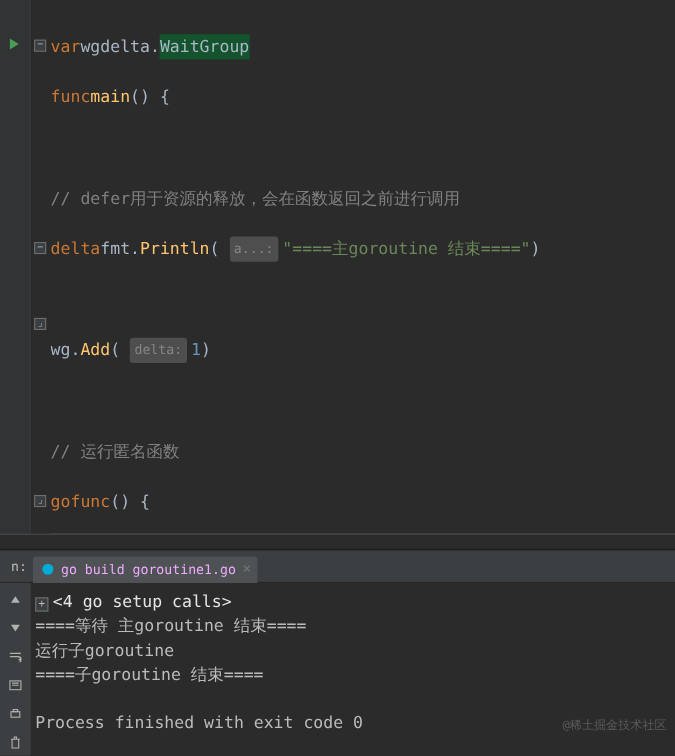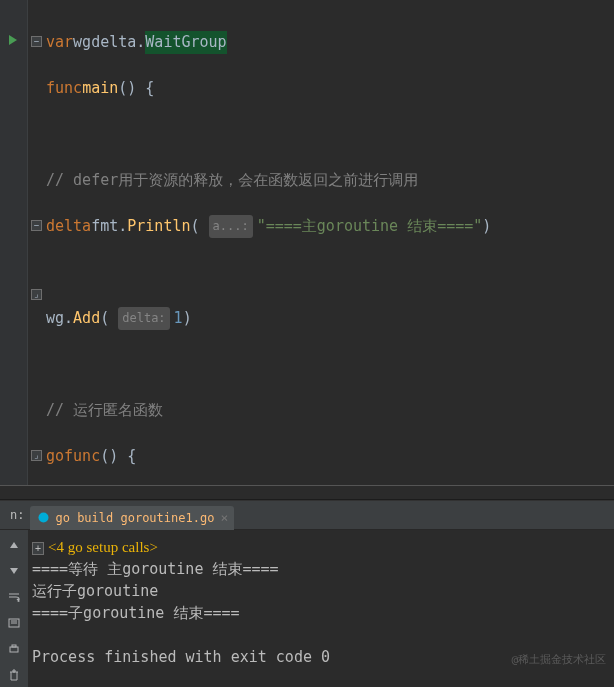--- a/index.html
+++ b/index.html
@@ -109,21 +109,21 @@
       border-top-right-radius: 3px;
     }
     .tab-icon {
       width: 14px;
       height: 14px;
       margin-right: 5px;
       display: flex;
       align-items: center;
       justify-content: center;
     }
-    .tab-label { color: #fdba74; font-size: 12px; }
+    .tab-label { color: #f0abfc; font-size: 12px; }
     .tab-close { color: #757575; margin-left: 6px; font-size: 13px; cursor: pointer; }
     
     .console-body { display: flex; flex: 1; }
     .console-toolbar {
       width: 28px;
       background: #3c3f41;
       display: flex;
       flex-direction: column;
       align-items: center;
       padding-top: 4px;
@@ -147,21 +147,21 @@
       position: relative;
     }
     .output-line { height: 22px; white-space: pre; }
     .fold-output {
       border: 1px solid #6e6e6e;
       background: #3c3f41;
       padding: 0 2px;
       font-size: 10px;
       margin-right: 4px;
     }
-    .folded-text { color: #eab308; font-family: Liberation Serif, serif; }
+    .folded-text { color: #e5e5e5; }
     .watermark {
       position: absolute;
       bottom: 16px;
       right: 8px;
       color: #5a5a5a;
       font-size: 11px;
     }
     .separator { height: 15px; background: #2b2b2b; border-top: 1px solid #555; border-bottom: 1px solid #1c1c1c;}
   </style>
 </head>

